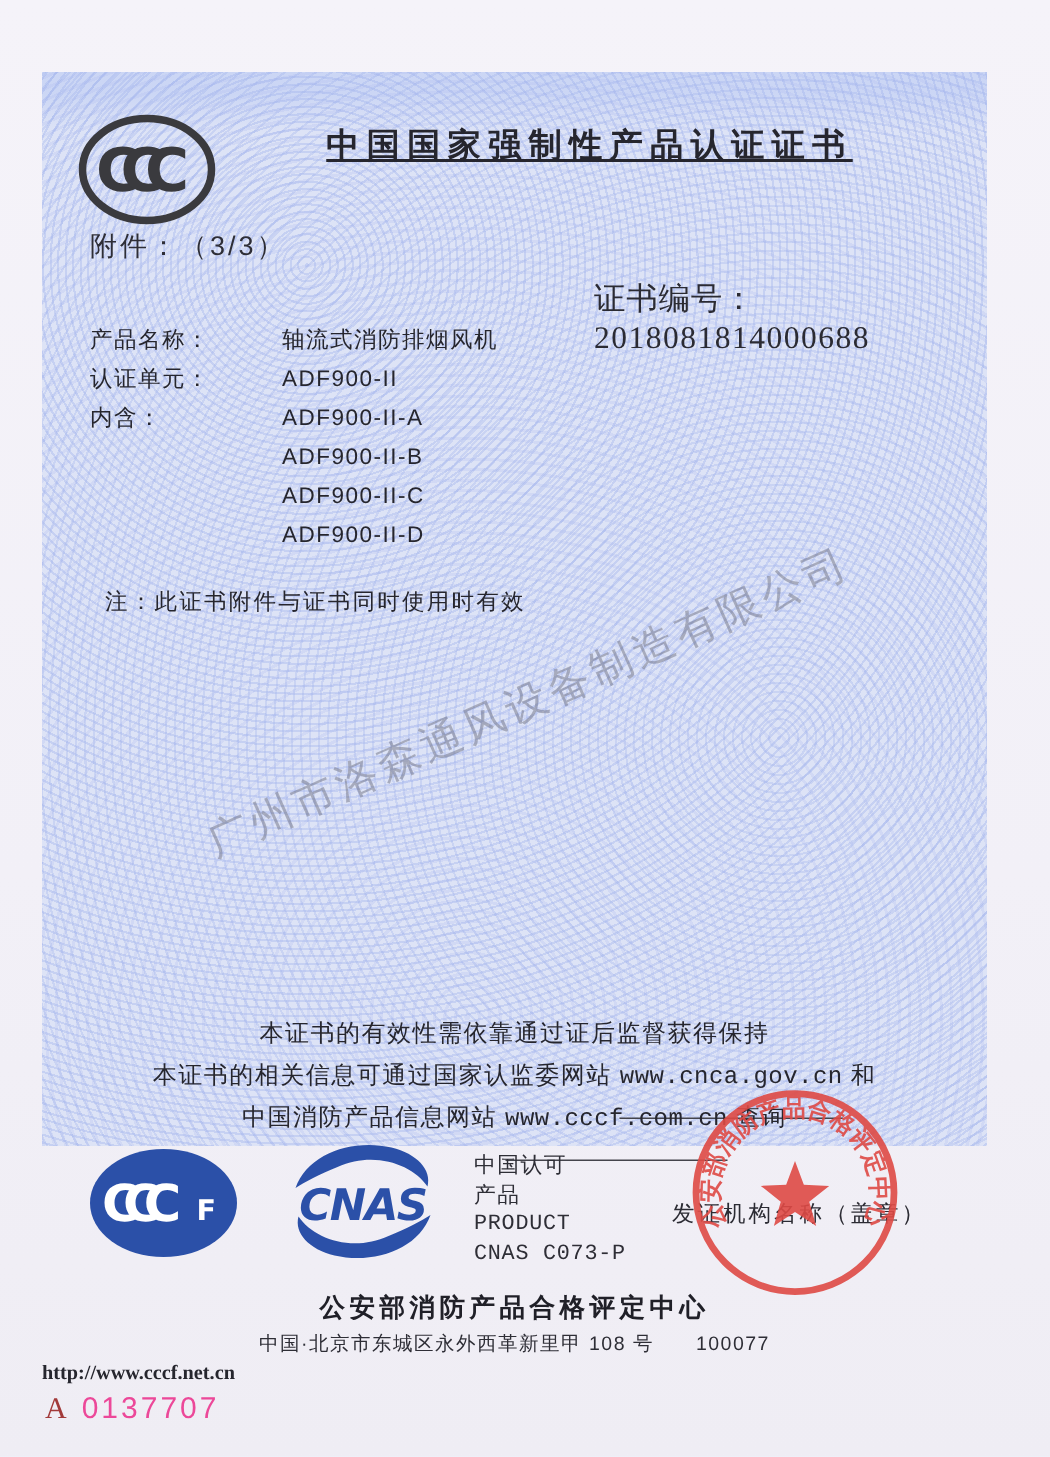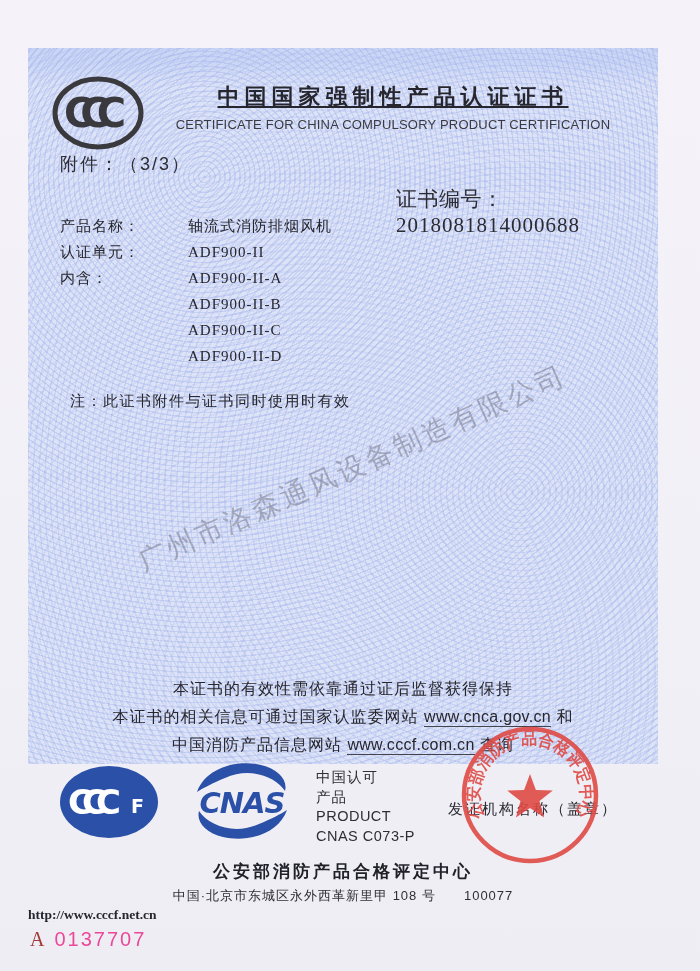--- a/index.html
+++ b/index.html
@@ -31,37 +31,37 @@
     position:absolute; left:110px; right:10px; top:69px; text-align:center;
     font-size:13px; letter-spacing:.2px; color:#3a3a42;
   }
   .attachment { position:absolute; left:32px; top:104px; font-size:18px; letter-spacing:2px; color:#2e2e36; }
   .certno { position:absolute; left:368px; top:137px; font-size:21px; letter-spacing:.5px; }
   .certno .num { font-family:"Liberation Serif", serif; letter-spacing:1px; }
   
   .fields { position:absolute; left:32px; top:165px; }
   .frow { display:flex; height:26px; align-items:center; font-size:15px; }
   .flabel { width:112px; text-align:left; letter-spacing:1px; font-weight:500; color:#26262e; }
-  .fvalue { margin-left:16px; font-family:Liberation Serif, serif; letter-spacing:1px; color:#26262e; }
+  .fvalue { margin-left:16px; font-family:Liberation Sans, sans-serif; letter-spacing:1px; color:#26262e; }
   .note { position:absolute; left:42px; top:344px; font-size:15px; font-weight:500; letter-spacing:1.5px; color:#26262e; }
   
   .watermark {
     position:absolute; left:112px; top:496px; white-space:nowrap;
     font-size:28px; letter-spacing:3px; color:rgba(108,110,128,.48);
     transform:rotate(-24deg); transform-origin:0 50%;
   }
   
   .fline { position:absolute; left:0; right:0; text-align:center; font-size:16px; letter-spacing:1px; color:#26262e; }
-  .fline .url { font-family:Liberation Sans, sans-serif; letter-spacing:.3px; border-bottom:1px solid #44444c; padding-bottom:1px; }
+  .fline .url { font-family:Liberation Mono, monospace; letter-spacing:.3px; border-bottom:1px solid #44444c; padding-bottom:18px; }
   .fl1 { top:631px;font-family:Liberation Serif, serif; } .fl2 { top:659px; } .fl3 { top:687px; }
   
   .cccf-logo { position:absolute; left:30px; top:716px; }
   .cnas-logo { position:absolute; left:163px; top:709px; }
   .accred { position:absolute; left:288px; top:720px; font-size:14.5px; line-height:19.5px; color:#2e2e36; letter-spacing:1px; }
-  .accred .lat { letter-spacing:.5px; }
+  .accred .lat { letter-spacing:.5px;font-family:Liberation Mono, monospace; }
   
   .issuer-label { position:absolute; left:420px; top:752px; font-size:15px; letter-spacing:2px; color:#2b2b33; z-index:1; }
   .stamp { position:absolute; left:427px; top:672px; z-index:2; opacity:.9; }
   .issuer-name { position:absolute; left:0; right:0; top:812px; text-align:center; font-size:17px; font-weight:bold; letter-spacing:3px; color:#202028; }
   .address { position:absolute; left:0; right:0; top:839px; text-align:center; font-size:13px; letter-spacing:1px; color:#2e2e36; }
   .website { position:absolute; left:0; right:0; top:859px; font-size:13.5px; font-weight:600; font-family:"Liberation Serif", serif; color:#26262e; }
   
   .serial { position:absolute; left:30px; top:928px; font-size:20px; }
   .serial .pfx { color:#a23a3a; font-family:"Liberation Serif", serif; margin-right:10px; }
   .serial .digits { color:#ec4899; font-family:Liberation Sans, sans-serif; letter-spacing:2px; }
@@ -69,21 +69,20 @@
 </head>
 <body>
 
 <div class="page">
 
   <svg class="ccc-logo" width="96" height="78" viewBox="0 0 96 78">
     <ellipse cx="48" cy="39" rx="43" ry="34" fill="none" stroke="#3a3a3e" stroke-width="5"></ellipse>
     <text x="14" y="53" font-family="DejaVu Sans, sans-serif" font-size="40" font-weight="bold" letter-spacing="-13" fill="#3a3a3e">CCC</text>
   </svg>
   <div class="title-cn">中国国家强制性产品认证证书</div>
-  <div class="title-en">CERTIFICATE FOR CHINA COMPULSORY PRODUCT CERTIFICATION</div>
 
   <div class="attachment">附件：（3/3）</div>
 
   <div class="certno">
     <span>证书编号：</span><span class="num">2018081814000688</span>
   </div>
 
   <div class="fields">
     <div class="frow">
       <span class="flabel">产品名称：</span>

